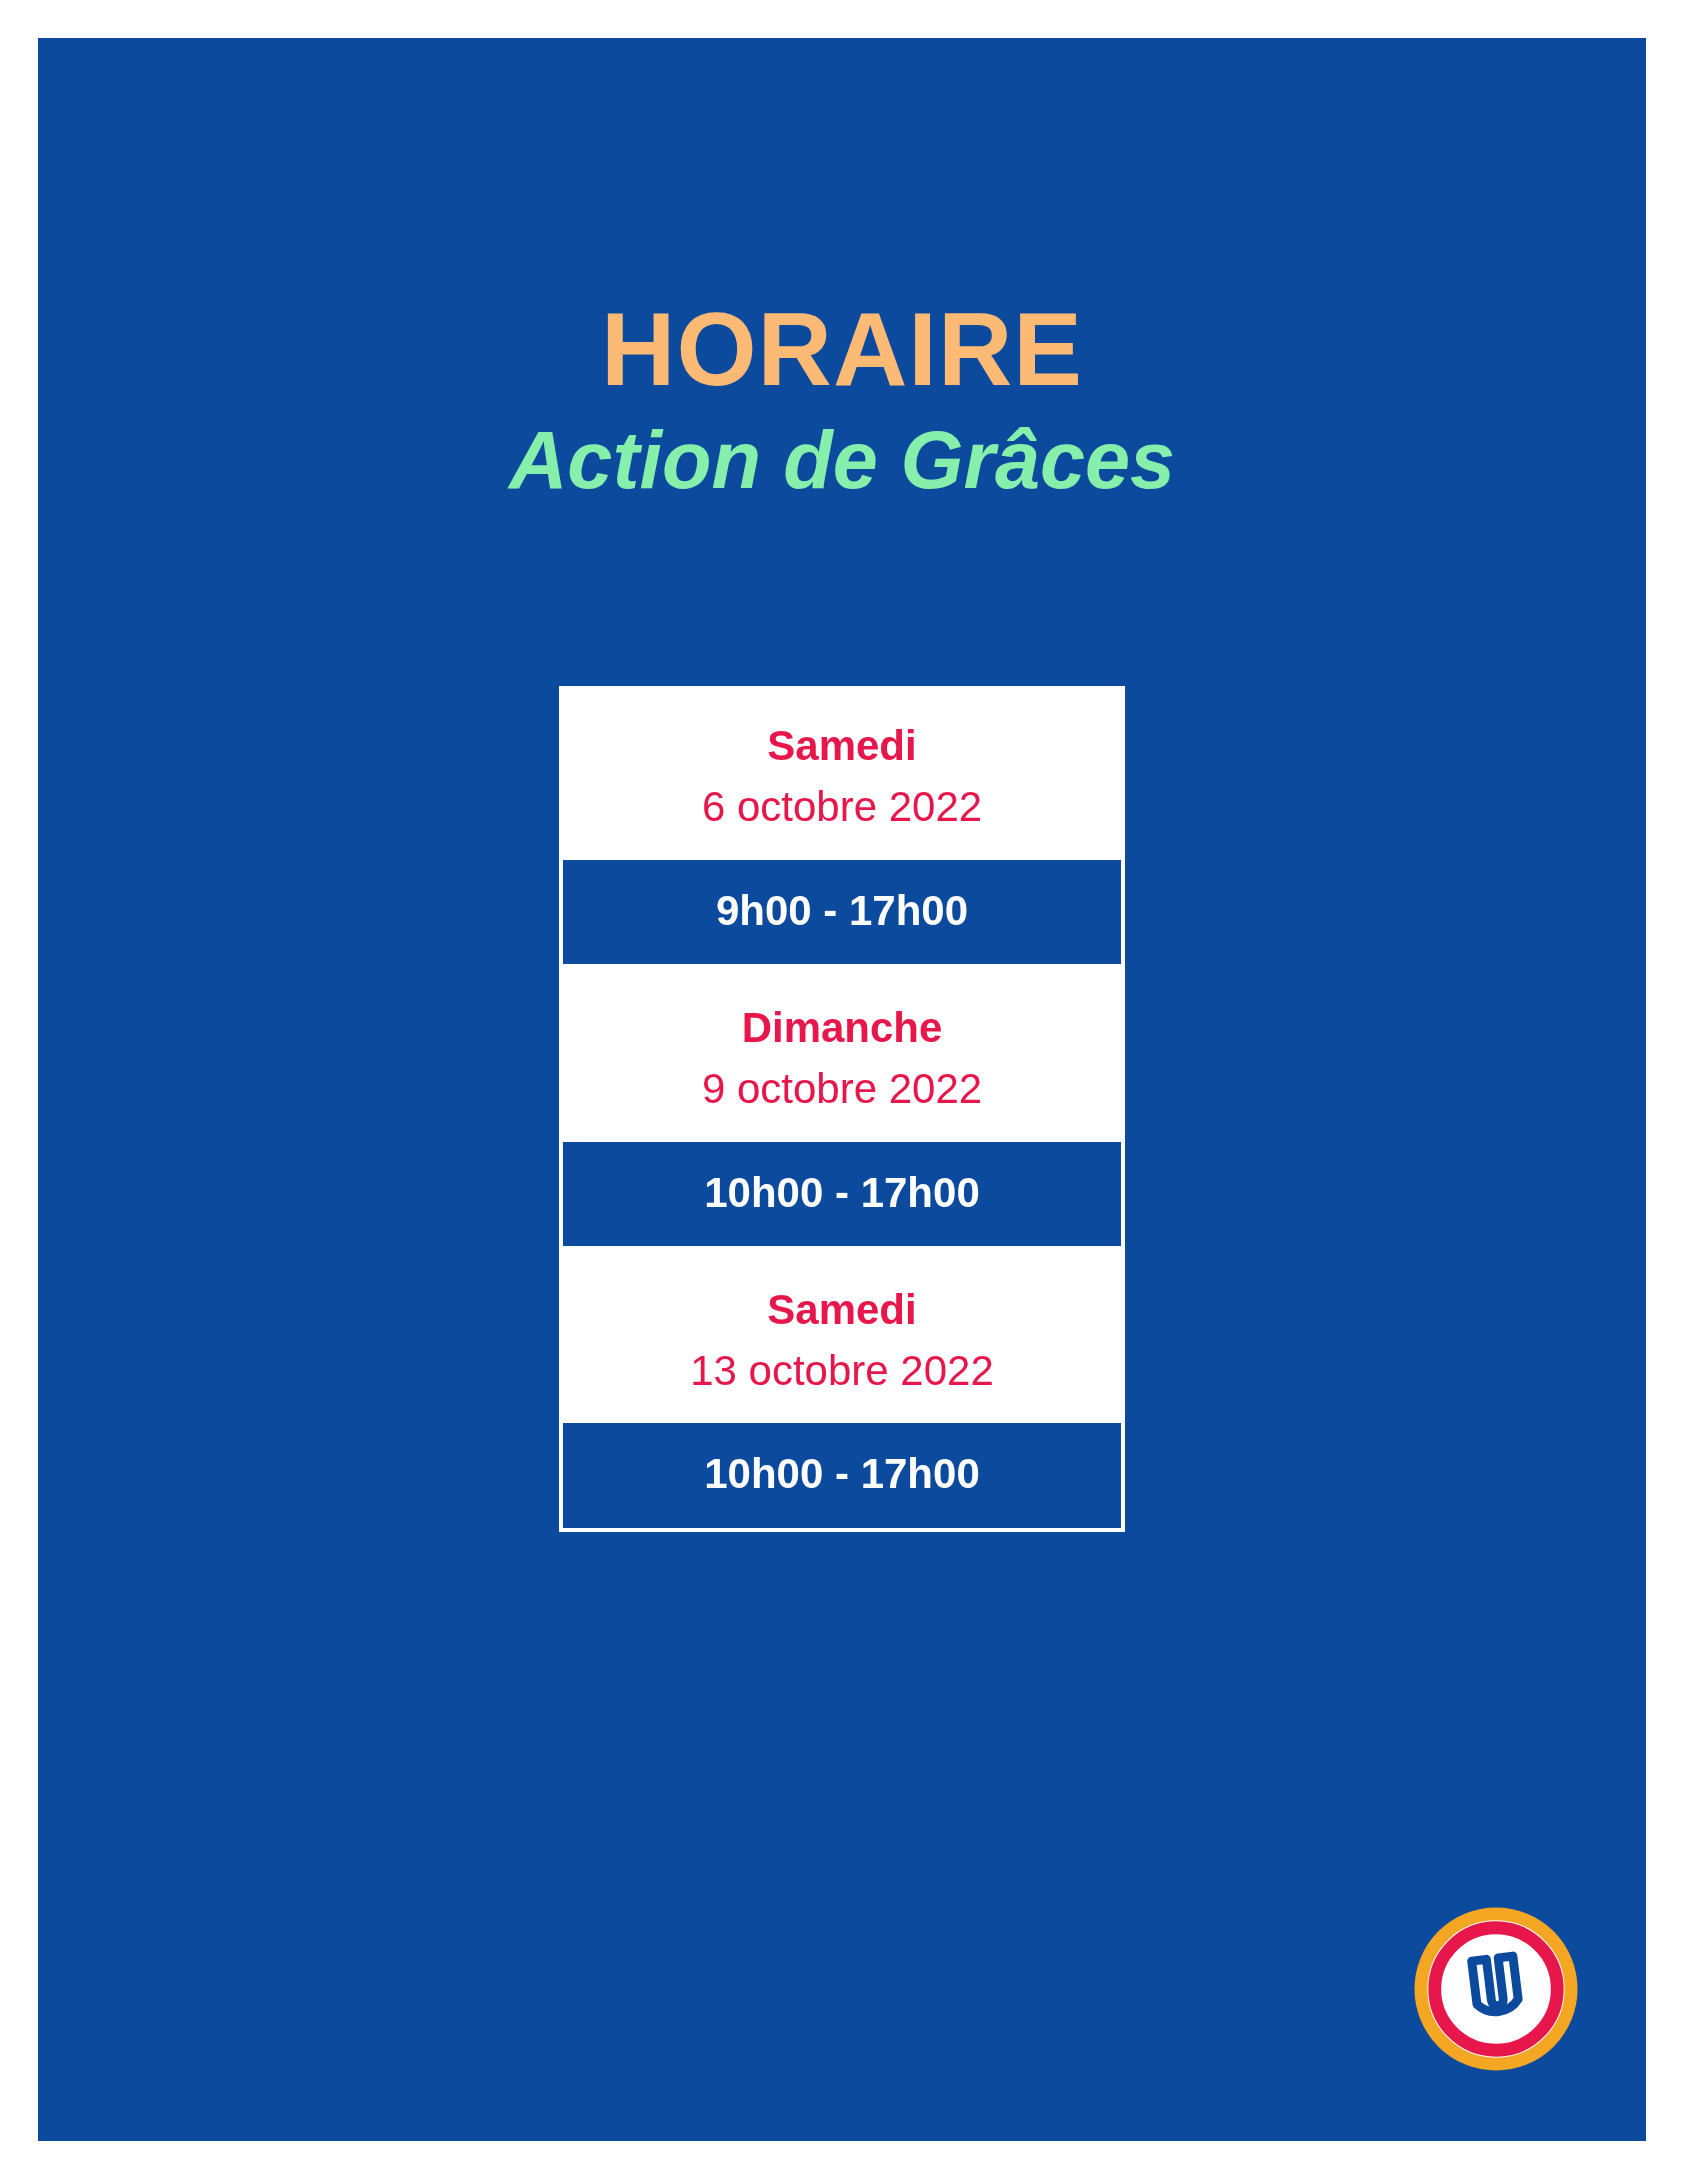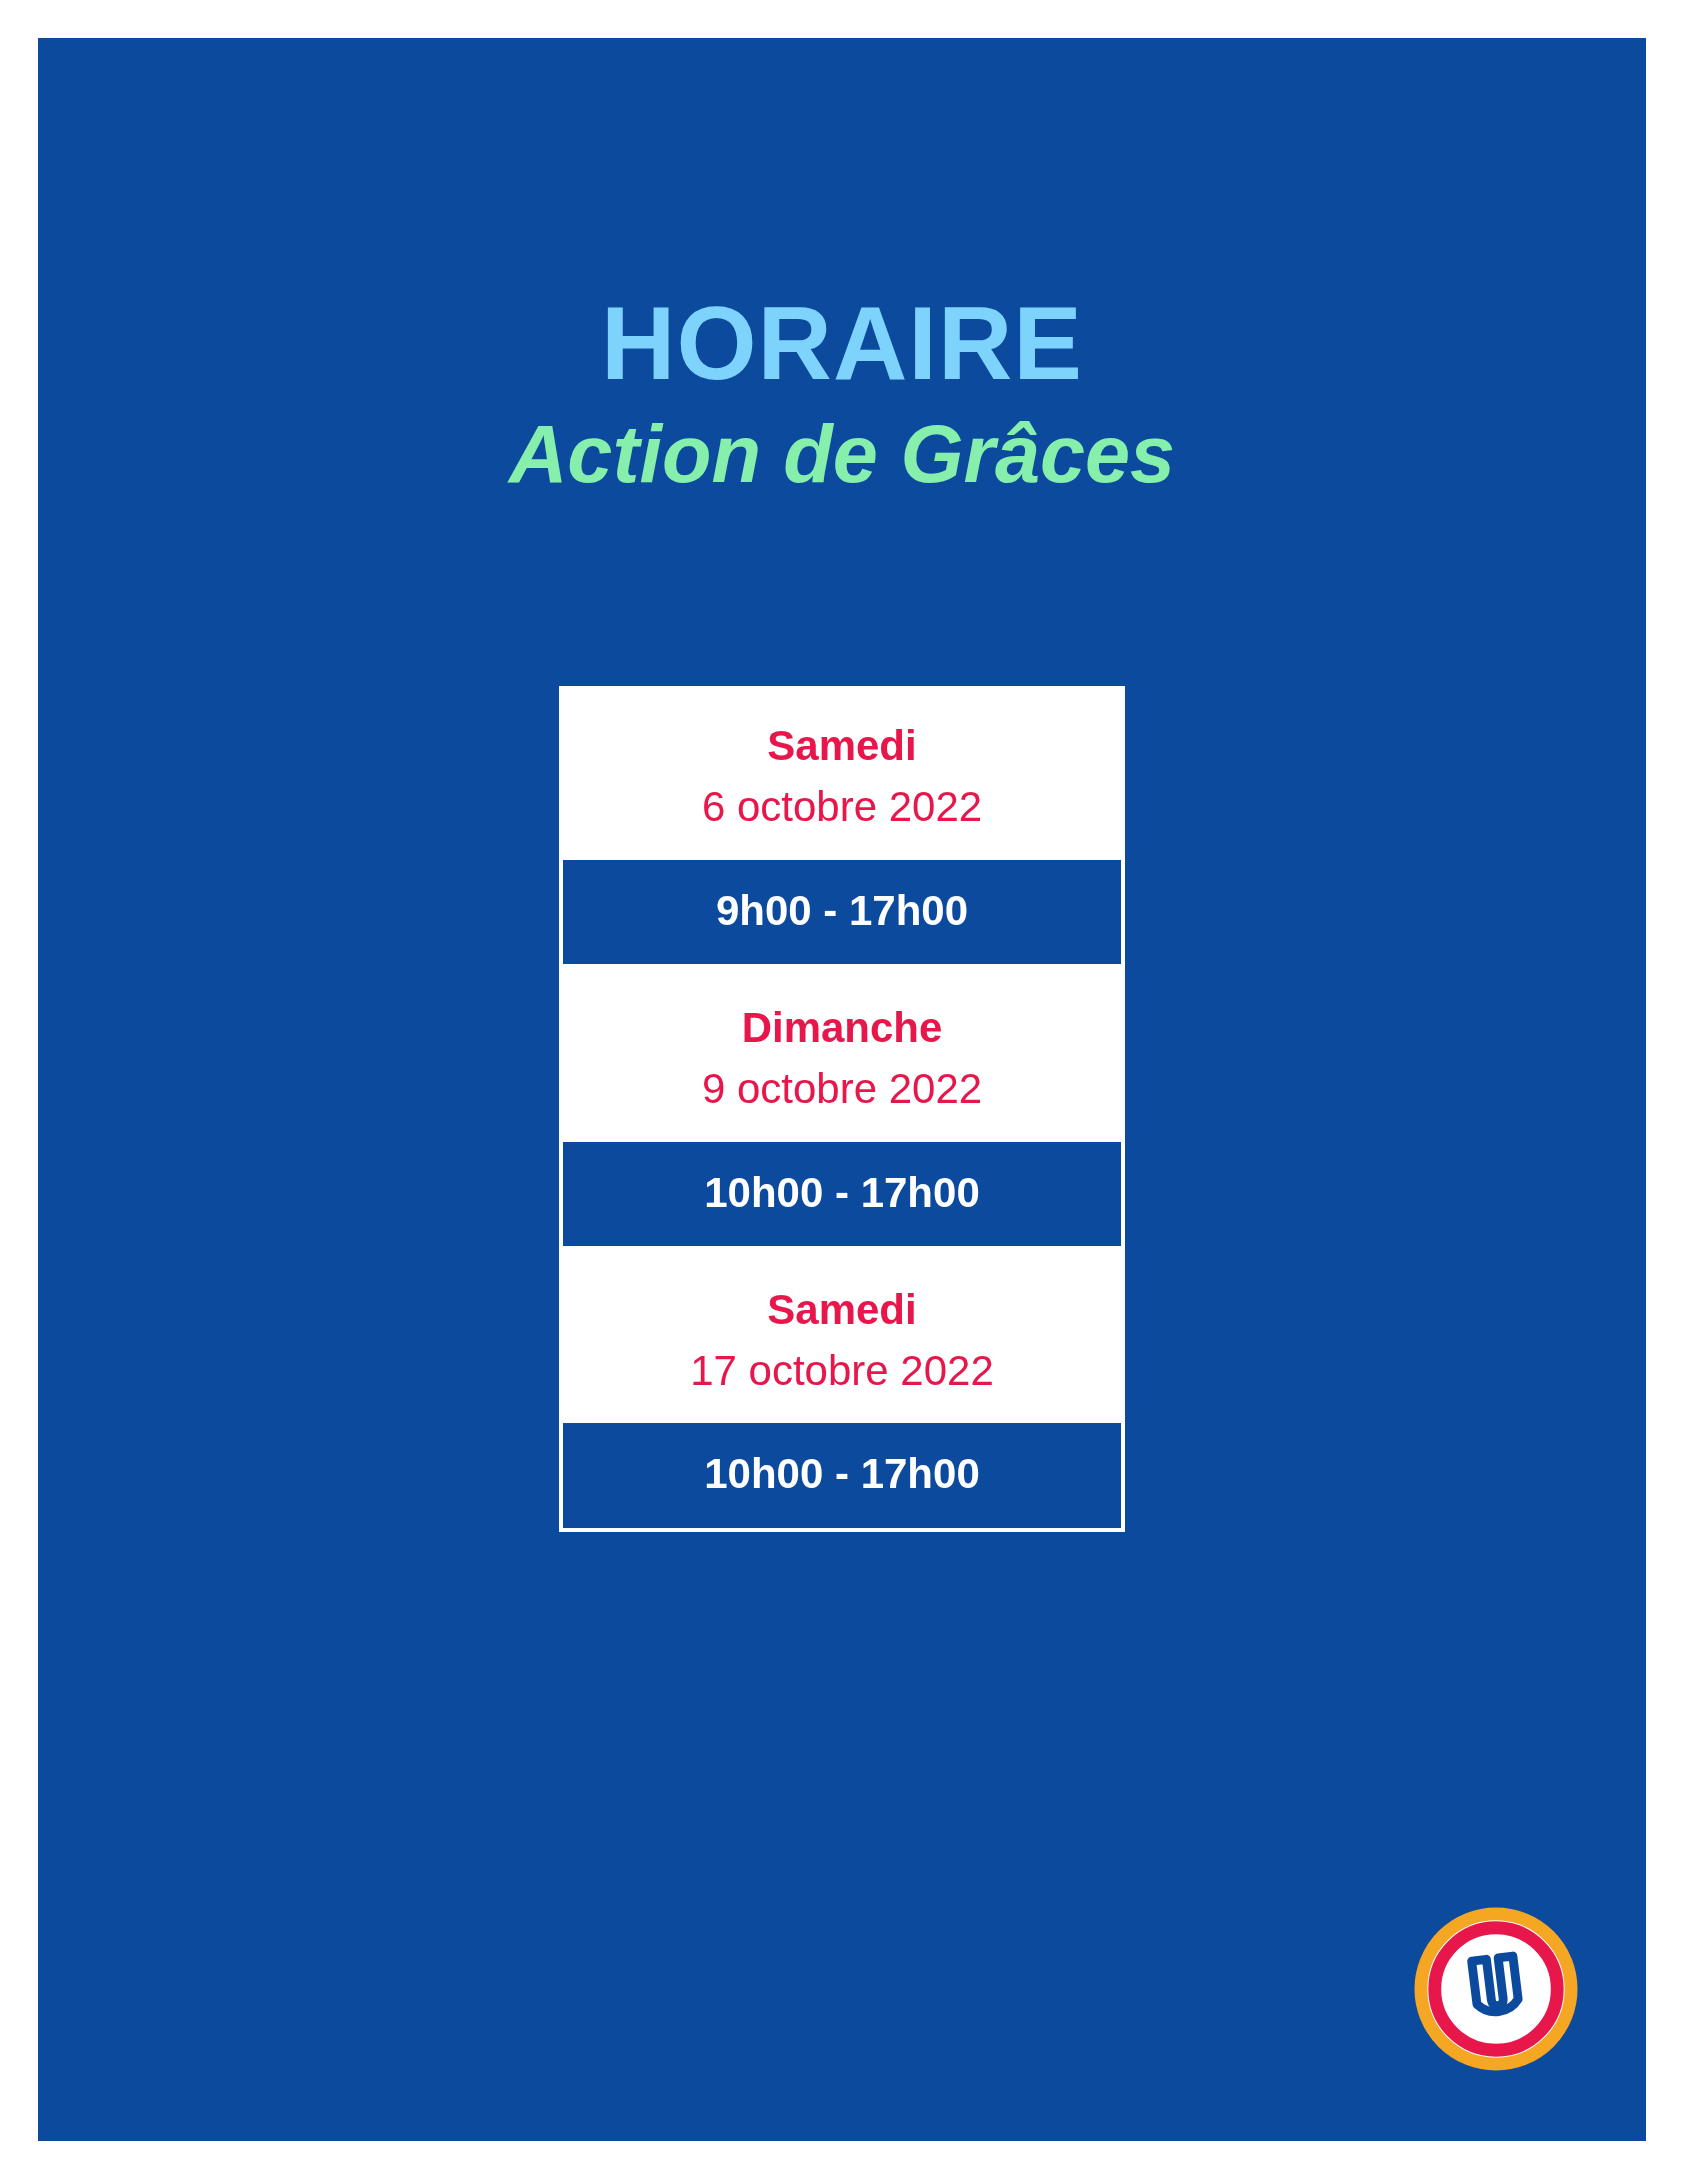--- a/index.html
+++ b/index.html
@@ -28,24 +28,24 @@
     position: absolute;
     left: 0;
     top: 252px;
     width: 100%;
     text-align: center;
   }
 
   .title-main {
     font-size: 103px;
     font-weight: 700;
-    color: #7dd3fc;
+    color: #fdba74;
     letter-spacing: 1px;
     line-height: 1.05;
-    margin: 0;
+    margin: 6px;
   }
 
   .title-sub {
     font-size: 81px;
     font-weight: 700;
     font-style: italic;
     color: #86efac;
     line-height: 1.15;
     margin: 10px 0 8px 0;
   }
@@ -139,21 +139,21 @@
         <p class="card-date">9 octobre 2022</p>
       </div>
       <div class="card-hours">
         <span>10h00 - 17h00</span>
       </div>
     </div>
 
     <div class="card">
       <div class="card-top">
         <p class="card-day">Samedi</p>
-        <p class="card-date">17 octobre 2022</p>
+        <p class="card-date">13 octobre 2022</p>
       </div>
       <div class="card-hours">
         <span>10h00 - 17h00</span>
       </div>
     </div>
 
   </div>
 
   <div class="logo">
     <svg viewBox="0 0 168 168" width="166" height="166" aria-hidden="true">

